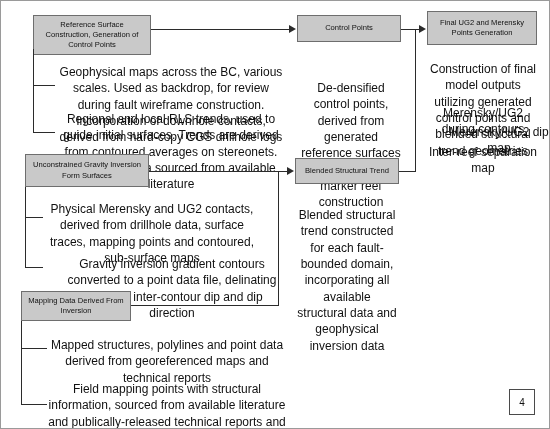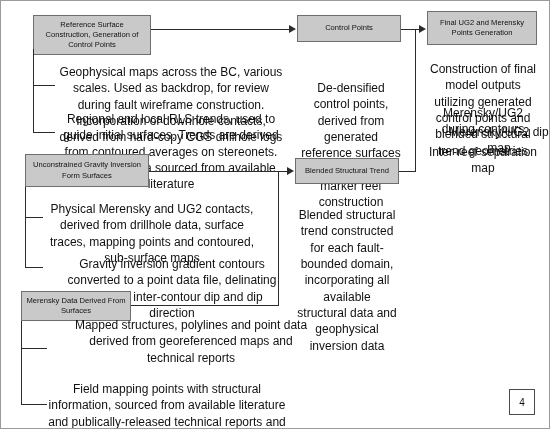--- a/index.html
+++ b/index.html
@@ -125,27 +125,27 @@
   <div class="line-v" style="left:24px; top:186px; height:80px;"></div>
   <div class="line-h" style="left:24px; top:216px; width:18px;"></div>
   <div class="line-h" style="left:24px; top:266px; width:18px;"></div>
 
   <div class="note" style="left:42px; top:200px; width:218px;">Physical Merensky and UG2 contacts, derived from drillhole data, surface traces, mapping points and contoured, sub-surface maps</div>
   <div class="note" style="left:42px; top:255px; width:218px;margin-left:20px;">Gravity inversion gradient contours converted to a point data file, delinating modelled inter-contour dip and dip direction</div>
 
   <div class="note" style="left:296px; top:206px; width:100px;">Blended structural trend constructed for each fault-bounded domain, incorporating all available structural data and geophysical inversion data</div>
 
   <div class="node" style="left:20px; top:290px; width:110px; height:30px;">
-    <span>Merensky Data Derived From Surfaces</span>
+    <span>Mapping Data Derived From Inversion</span>
   </div>
 
   <div class="line-v" style="left:20px; top:320px; height:83px;"></div>
   <div class="line-h" style="left:20px; top:347px; width:26px;"></div>
   <div class="line-h" style="left:20px; top:403px; width:26px;"></div>
 
-  <div class="note" style="left:46px; top:316px; width:240px;margin-left:24px;">Mapped structures, polylines and point data derived from georeferenced maps and technical reports</div>
+  <div class="note" style="left:46px; top:336px; width:240px;">Mapped structures, polylines and point data derived from georeferenced maps and technical reports</div>
   <div class="note" style="left:46px; top:380px; width:240px;">Field mapping points with structural information, sourced from available literature and publically-released technical reports and digitized CGS maps</div>
 
   <div class="pagenum" style="left:508px; top:388px; width:26px; height:26px;">
     <span>4</span>
   </div>
 
 </div>
 
 </body></html>

